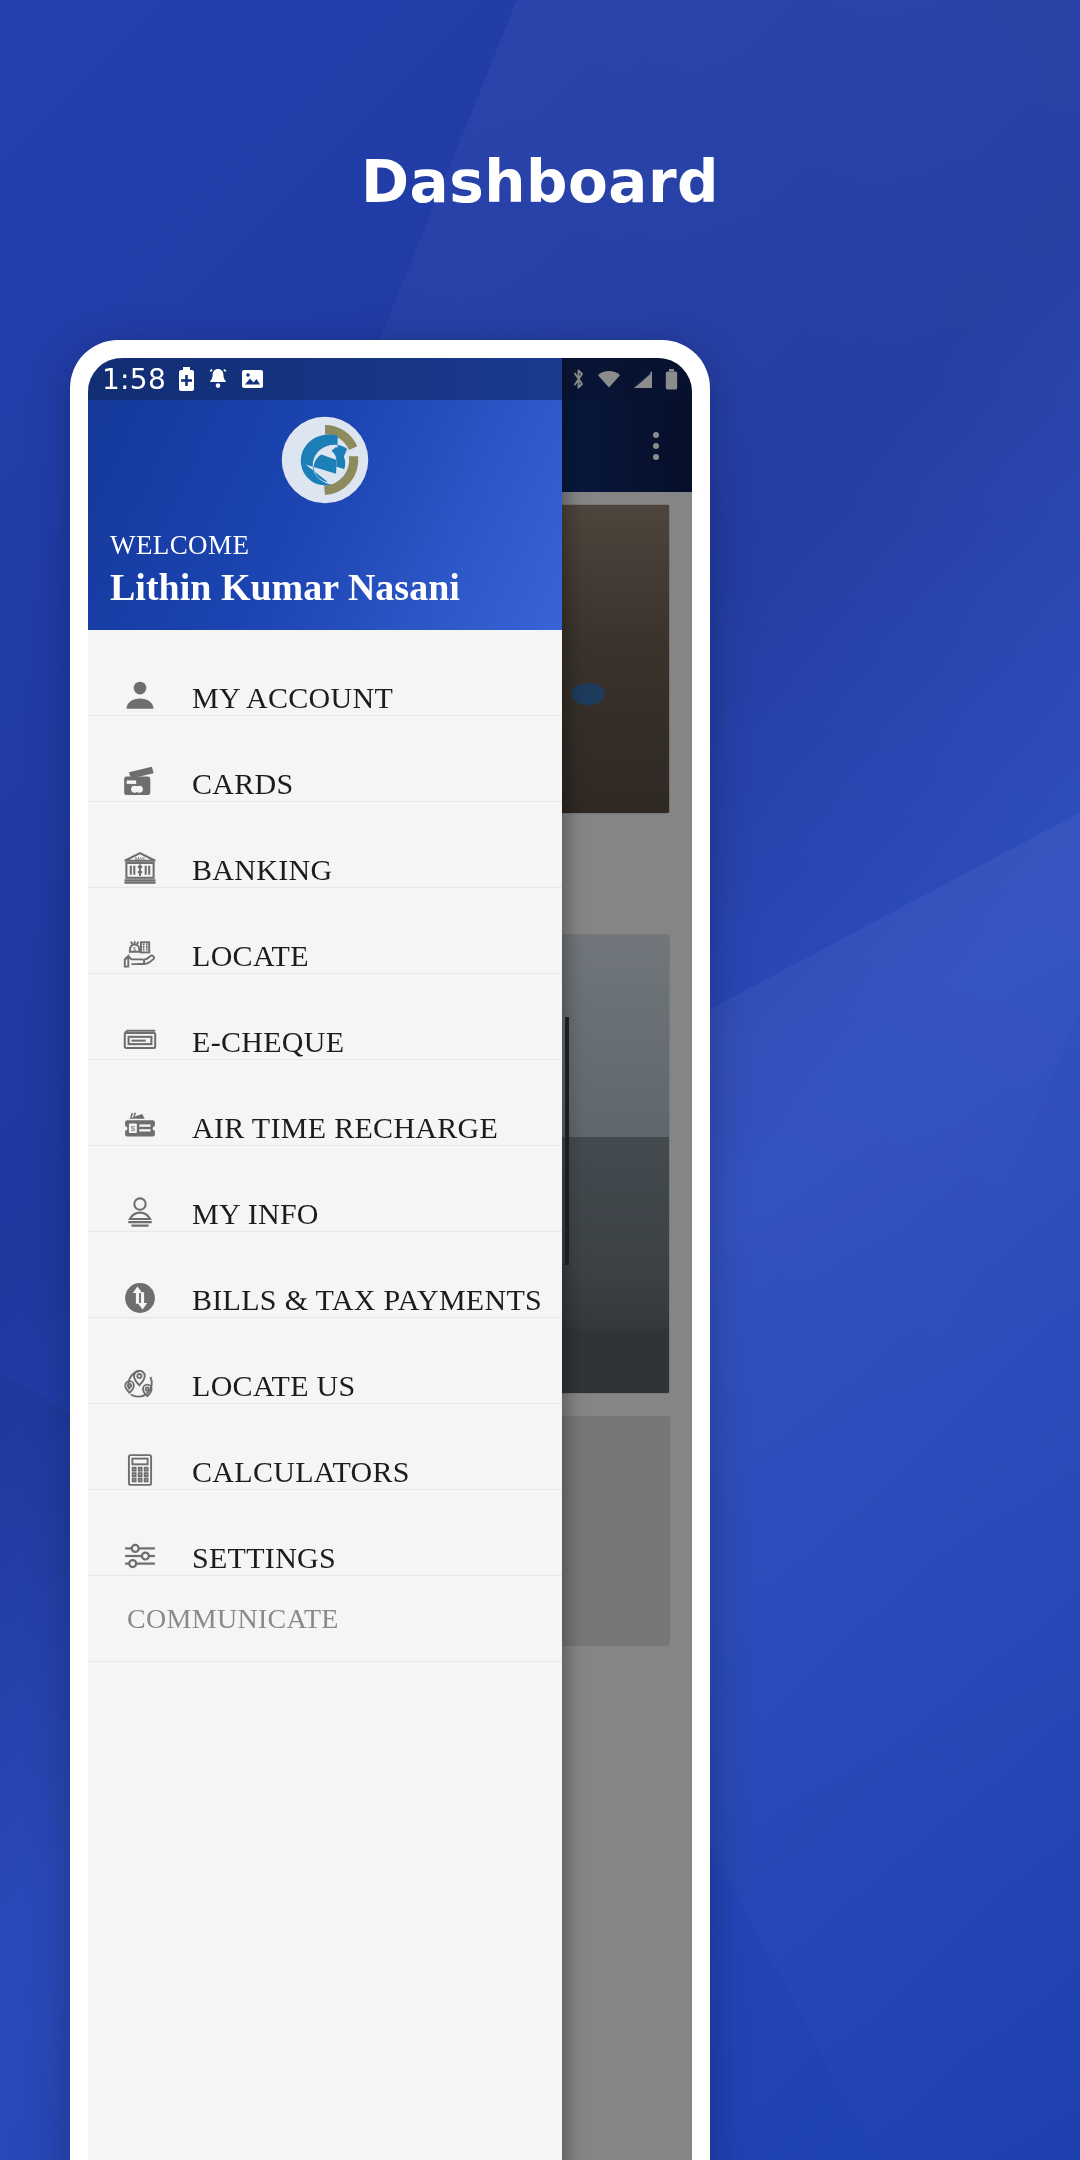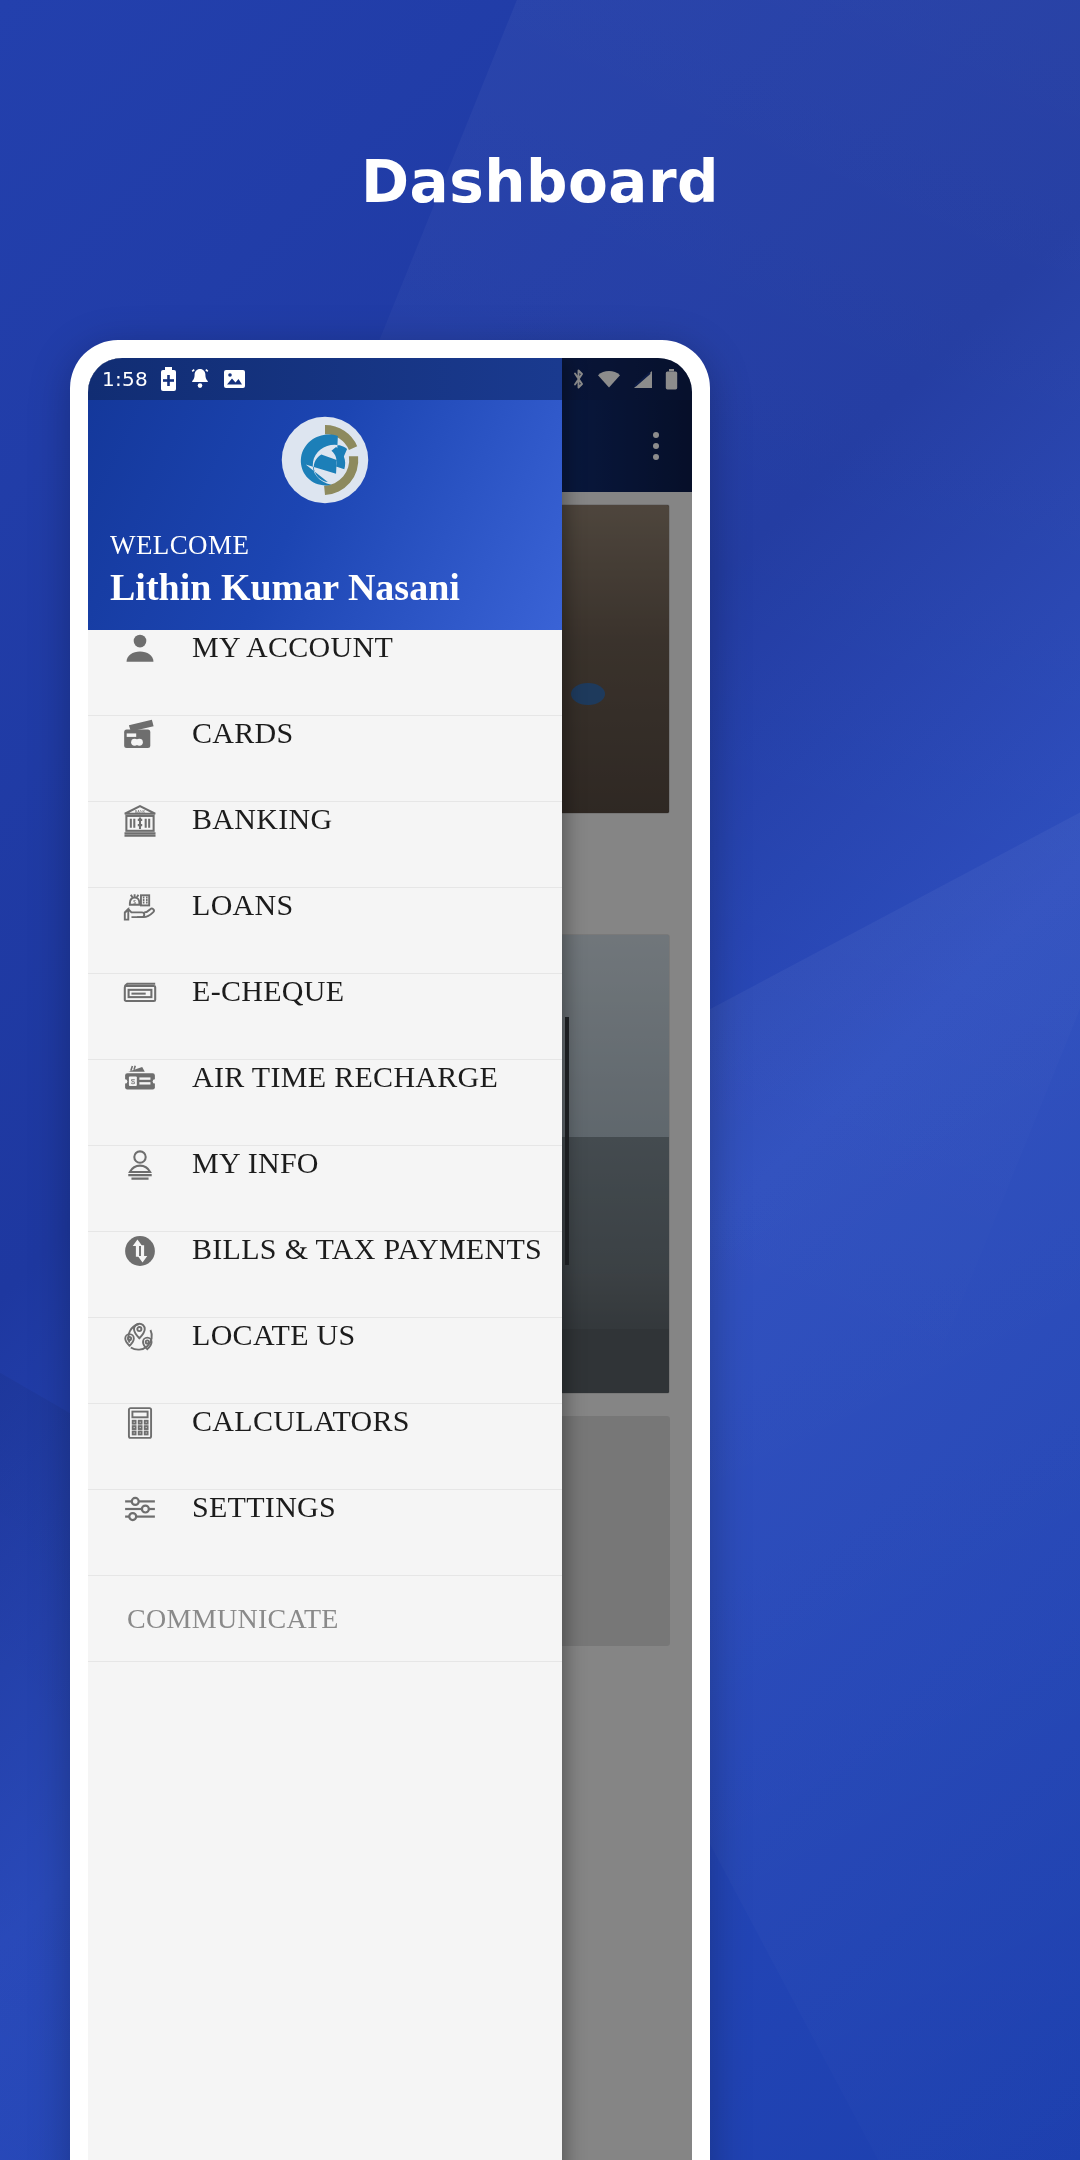--- a/index.html
+++ b/index.html
@@ -75,21 +75,21 @@
     background: linear-gradient(90deg, #112d73 0%, #16327e 55%, #0d1f52 100%);
     display: flex; align-items: center;
     padding: 0 14px;
     color: #ffffff;
     z-index: 5;
   }
   #statusbar .sb-left { display: flex; align-items: center; gap: 12px; }
   #statusbar .sb-right { margin-left: auto; display: flex; align-items: center; gap: 11px; }
   .sb-time {
     font-family: "DejaVu Sans", sans-serif;
-    font-size: 20px; letter-spacing: 0.3px;
+    font-size: 28px; letter-spacing: 0.3px;
   }
   .sb-ico { display: inline-flex; align-items: center; }
   .sb-ico svg { display: block; }
 
   #appbar {
     position: relative;
     height: 92px;
     background: linear-gradient(90deg, #0f2a6e 0%, #153a92 60%, #0b1c4b 100%);
     display: flex; align-items: center; justify-content: flex-end;
     padding-right: 16px;
@@ -223,21 +223,21 @@
     color: #c6d4f5;
     font-family: "Liberation Serif", serif;
     font-weight: bold;
     font-size: 28px;
     line-height: 1.3;
   }
 
   #menu { flex: 1; overflow: hidden; background: #f5f5f5; }
   .menu-item {
     height: 86px;
-    display: flex; align-items: flex-start;
+    display: flex; align-items: flex-end;
     padding-left: 24px;
     border-bottom: 1px solid #e6e6e6;
     background: #f5f5f5;
   }
   .menu-icon {
     width: 56px; min-width: 56px;
     display: flex; align-items: center; justify-content: center;
     color: #6e6e6e;
   }
   .menu-icon svg { display: block; }
@@ -474,21 +474,21 @@
                 <path d="M5.6 9.4c0-2 1.3-3.4 3-3.4s3 1.4 3 3.4v1.2h-6z"></path>
                 <path d="M7.2 5.8 L6.2 4.2 M8.6 5.8 L8.6 4 M10 5.8 L11 4.2"></path>
                 <text x="8.6" y="10" font-size="3.2" fill="#6e6e6e" stroke="none" text-anchor="middle" font-family="sans-serif">$</text>
                 <rect x="12.6" y="4.6" width="5.2" height="6.4"></rect>
                 <path d="M13.8 6h1M15.8 6h1M13.8 7.6h1M15.8 7.6h1M13.8 9.2h1M15.8 9.2h1"></path>
                 <path d="M2.4 15.6 L4.6 13.4 L6.6 15.4 h6.6a1.5 1.5 0 010 3 h-3"></path>
                 <path d="M4.6 13.4 L4.6 20 L2.4 20 L2.4 15.6Z"></path>
                 <path d="M6.6 18.4h7.6c3 0 4.4-1.4 6.2-3.2a1.3 1.3 0 00-1.9-1.8c-1.2 1.2-2.4 2-3.9 2"></path>
               </svg>
             </span>
-            <span class="menu-label">LOANS</span>
+            <span class="menu-label">LOCATE</span>
           </div>
 
           <div class="menu-item">
             <span class="menu-icon">
               <svg width="38" height="38" viewBox="0 0 24 24" fill="none" stroke="#6e6e6e" stroke-width="1.3">
                 <rect x="2.4" y="7.6" width="19.2" height="9.4" rx="0.8"></rect>
                 <rect x="4.8" y="10" width="14.4" height="4.6"></rect>
                 <path d="M6.6 12.4h9"></path>
                 <path d="M2.4 7.6 L4 6.2 L21.6 6.2"></path>
               </svg>

